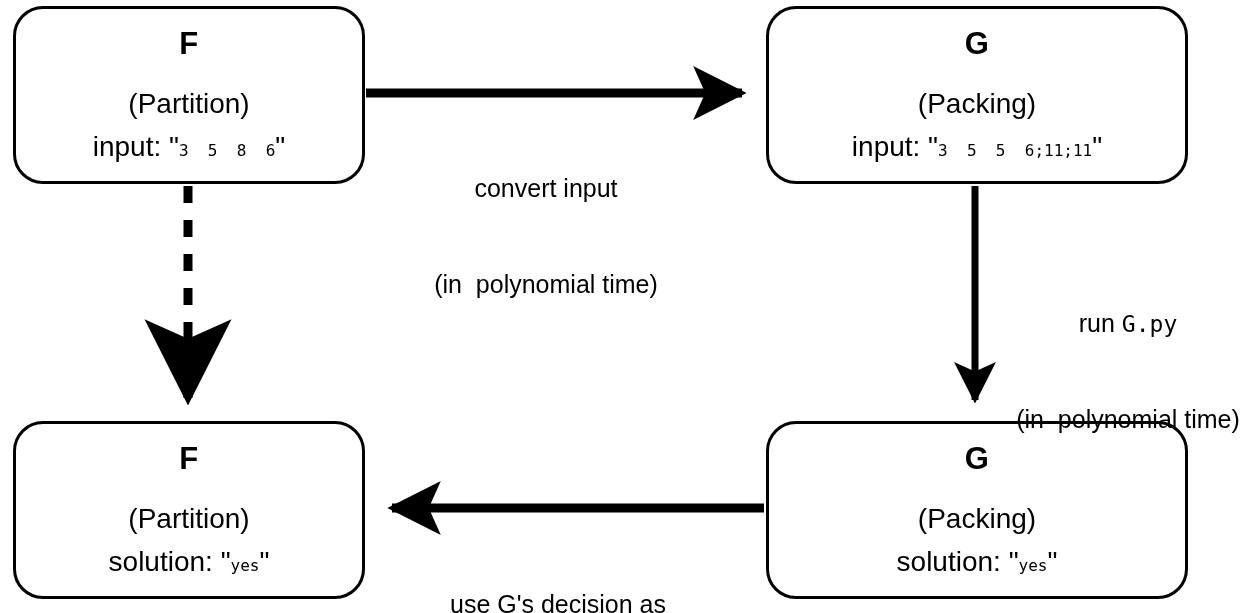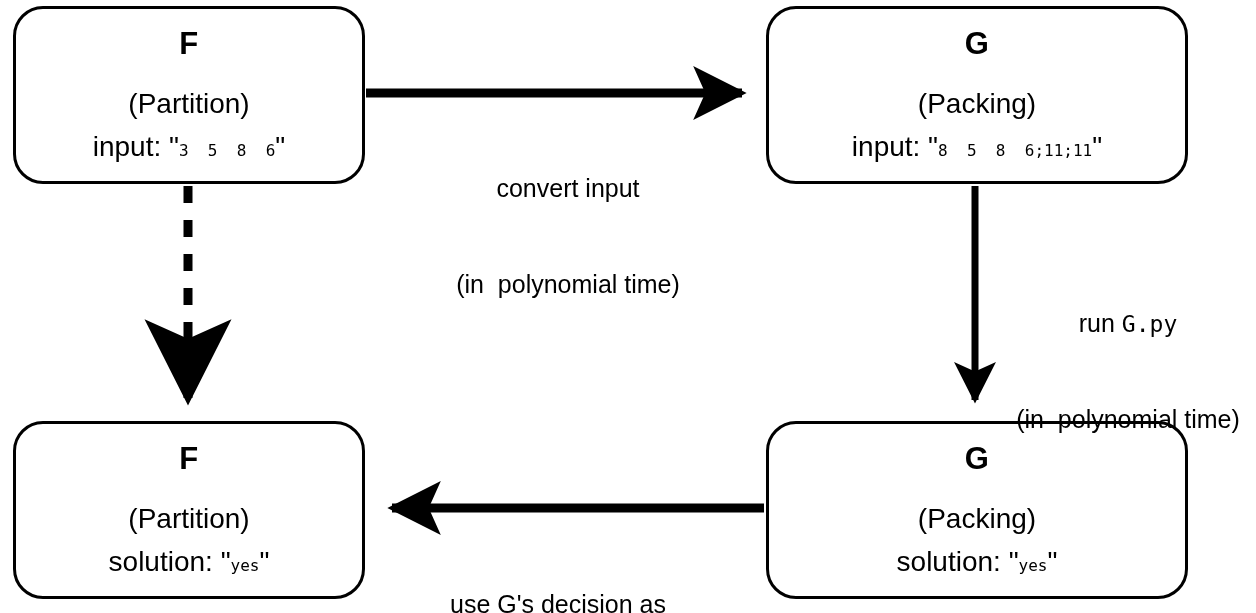--- a/index.html
+++ b/index.html
@@ -71,21 +71,21 @@
   }
 
   
   .edge-label {
     position: absolute;
     text-align: center;
     font-size: 25px;
     line-height: 1.28;
     white-space: pre;
   }
-  #label-convert   { left: 398px; top: 108px; width: 340px; }
+  #label-convert   { left: 376px; top: 108px; width: 340px; }
   #label-run       { left: 1000px; top: 243px; width: 256px; }
   #label-decision  { left: 392px; top: 524px; width: 332px; }
   .label-mono {
     font-family: "DejaVu Sans Mono", monospace;
     font-size: 23px;
   }
 </style>
 </head>
 <body>
 
@@ -124,21 +124,21 @@
 
   <div class="node" id="node-f-top">
     <div class="node-title">F</div>
     <div class="node-sub">(Partition)</div>
     <div class="node-detail"><span>input: "</span><span class="mono">3  5  8  6</span><span>"</span></div>
   </div>
 
   <div class="node" id="node-g-top">
     <div class="node-title">G</div>
     <div class="node-sub">(Packing)</div>
-    <div class="node-detail"><span>input: "</span><span class="mono">8  5  8  6;11;11</span><span>"</span></div>
+    <div class="node-detail"><span>input: "</span><span class="mono">3  5  5  6;11;11</span><span>"</span></div>
   </div>
 
   <div class="node" id="node-f-bot">
     <div class="node-title">F</div>
     <div class="node-sub">(Partition)</div>
     <div class="node-detail"><span>solution: "</span><span class="mono">yes</span><span>"</span></div>
   </div>
 
   <div class="node" id="node-g-bot">
     <div class="node-title">G</div>

